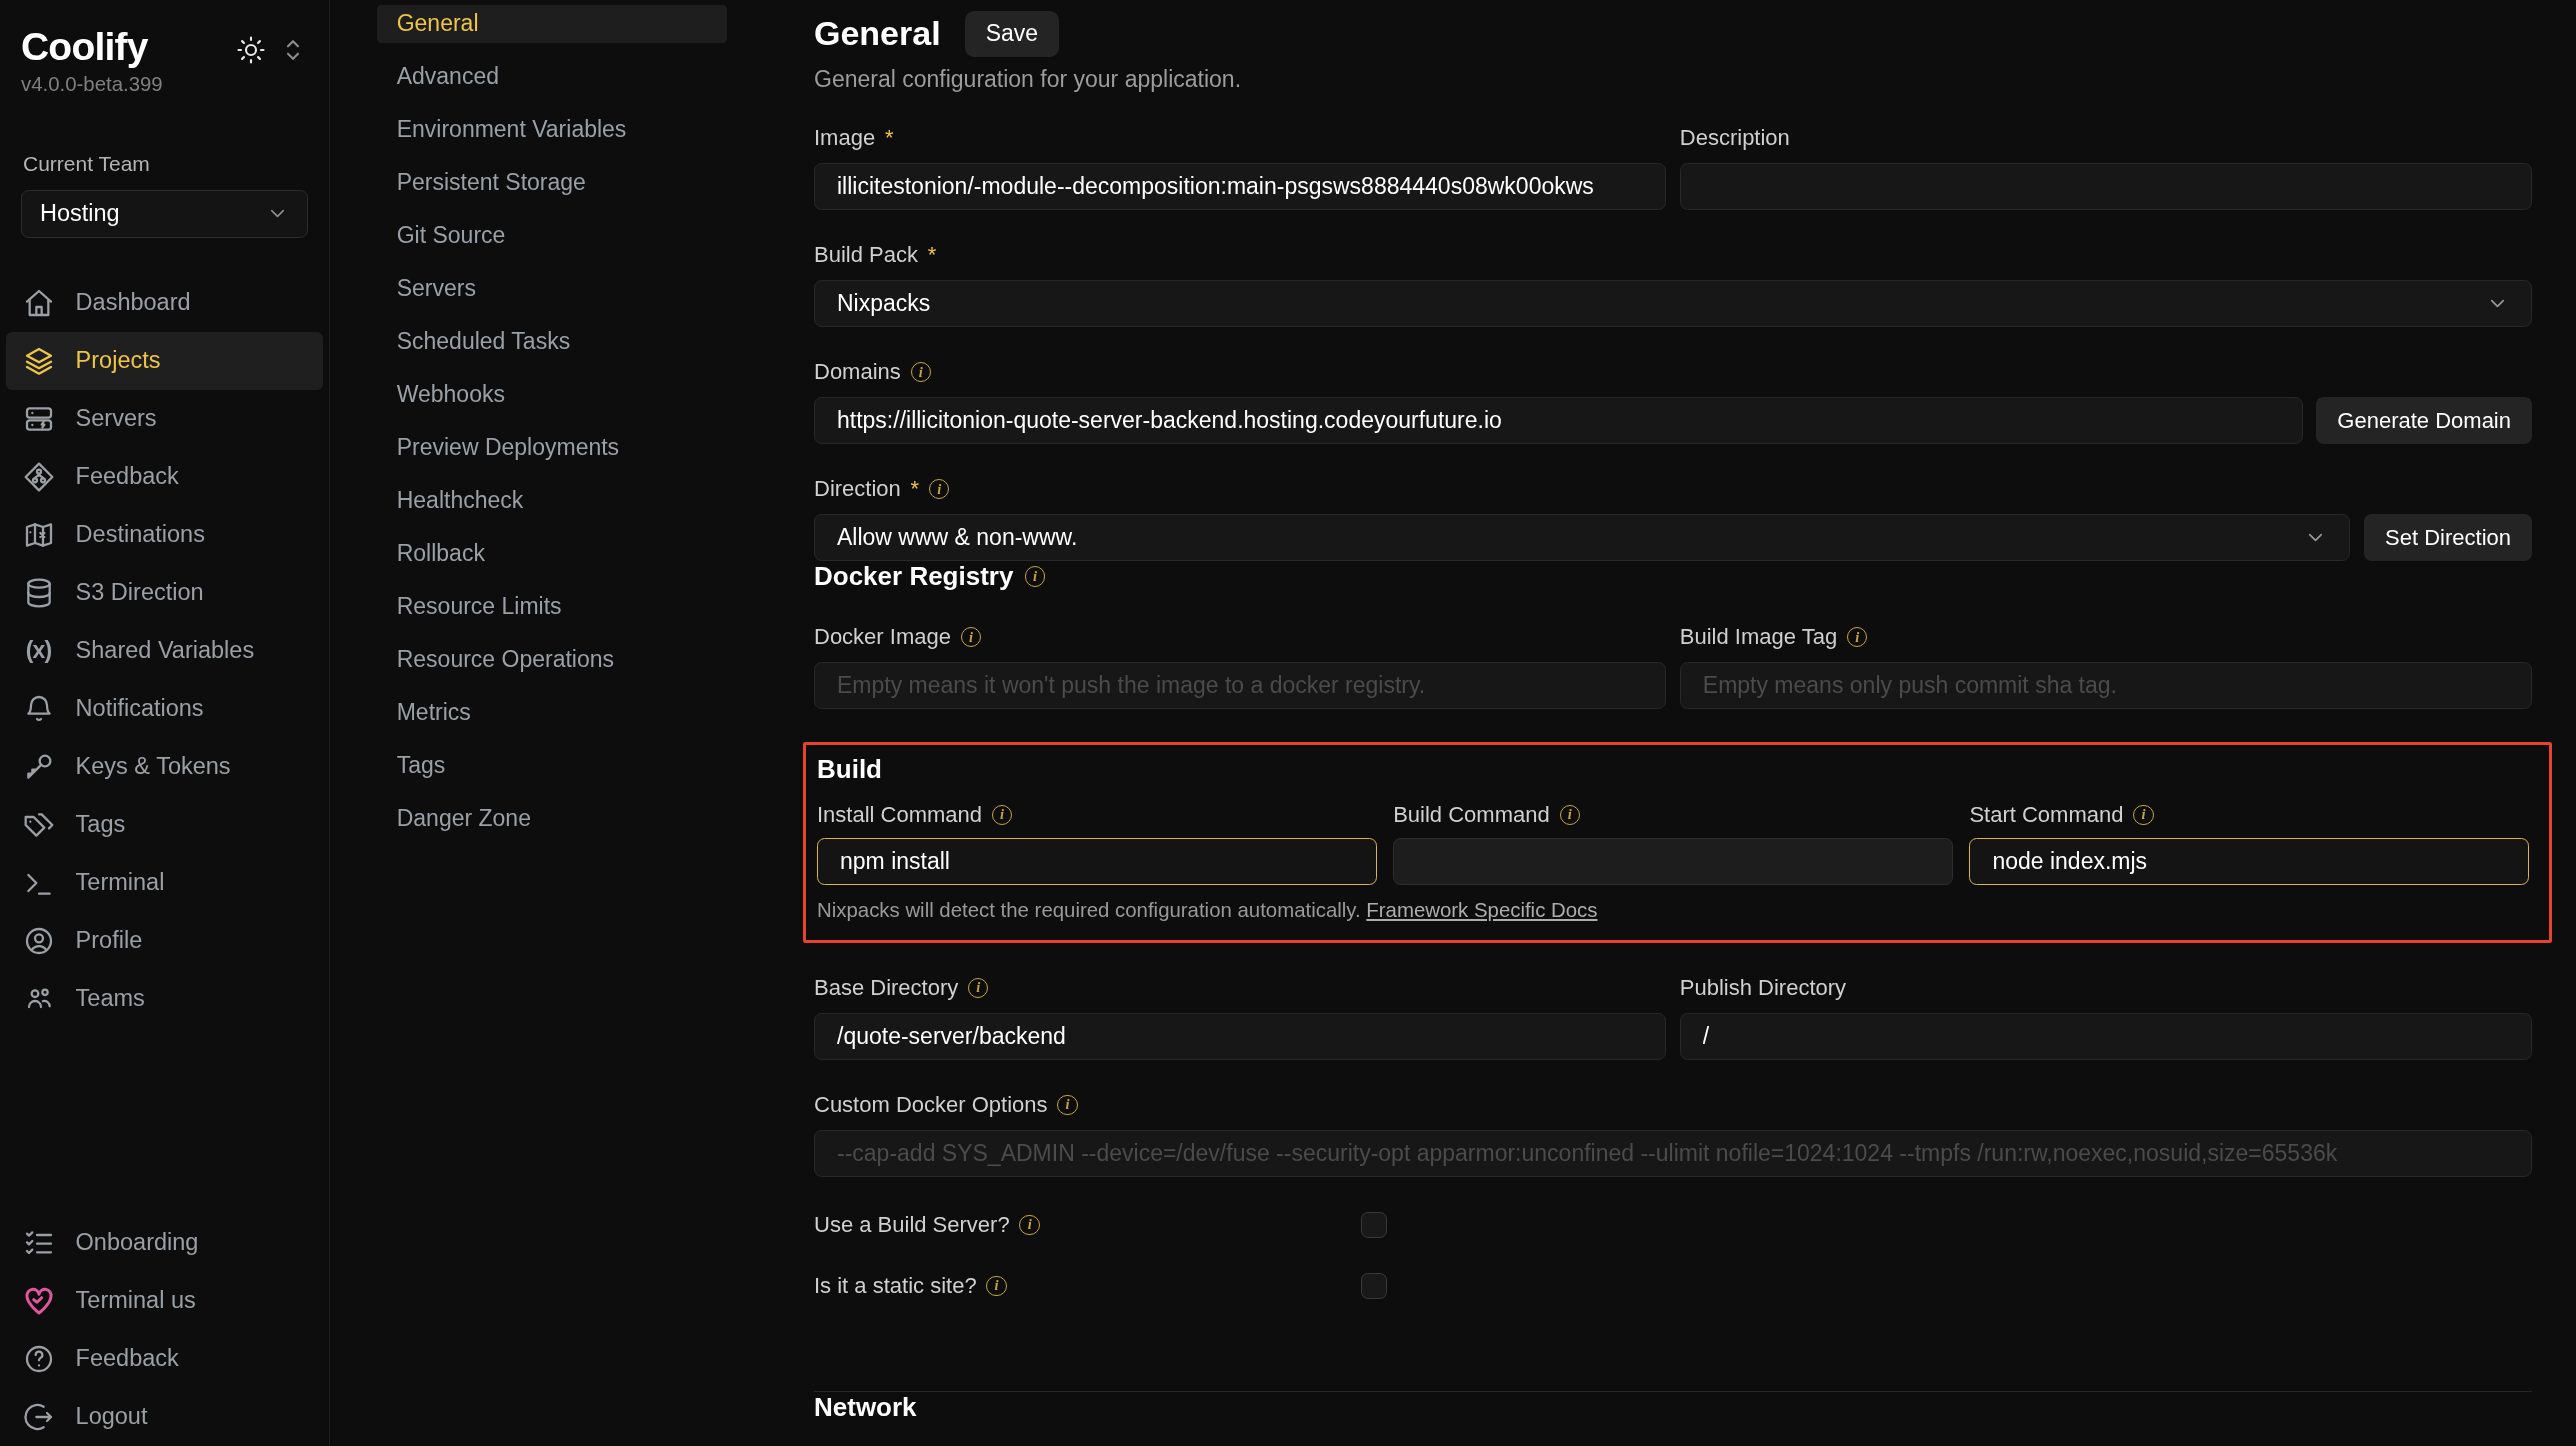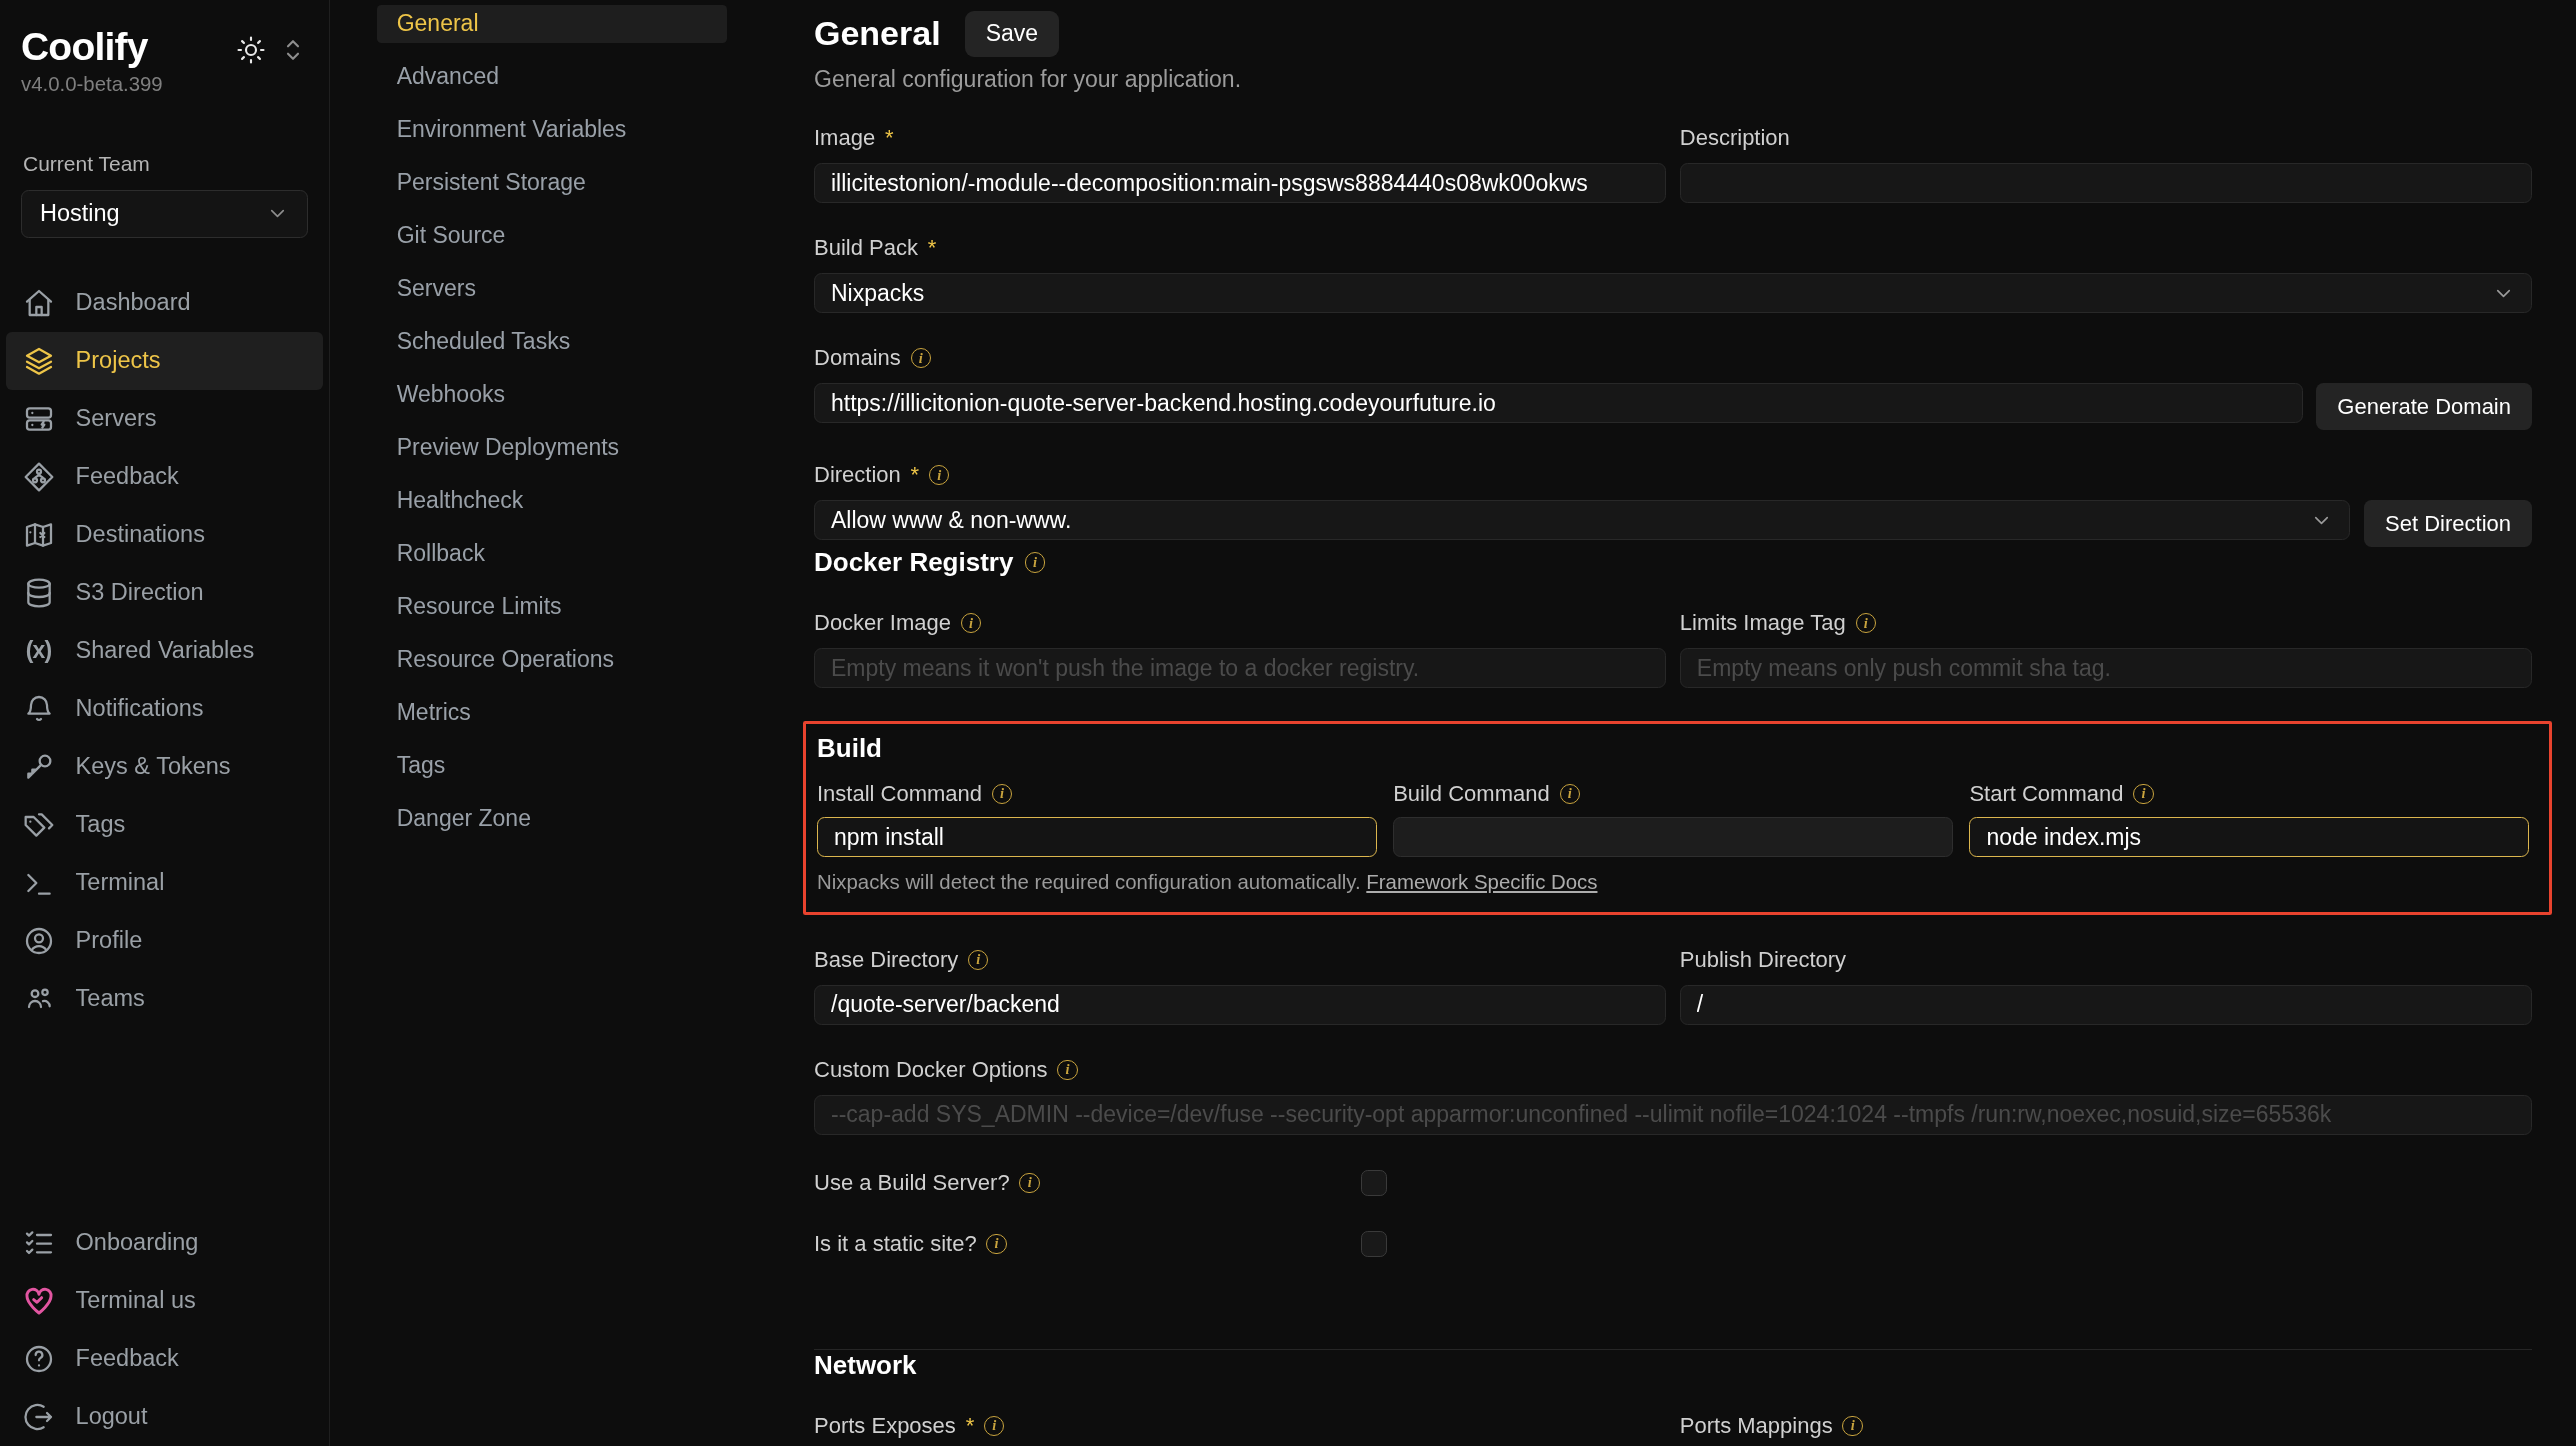--- a/index.html
+++ b/index.html
@@ -63,22 +63,22 @@
 
   .field-label { display:flex; align-items:center; gap:9.8px; font-size:22px; color:#d0d0d0; margin:32px 0 12px; }
   .req { color:#eec548; }
   .info {
     width:20.4px; height:20.4px; border:1.5px solid #c9a43e; border-radius:50%;
     color:#c9a43e; font-size:14.4px; font-weight:700; font-style:italic;
     font-family:"Liberation Serif", serif;
     display:inline-flex; align-items:center; justify-content:center; flex:0 0 20.4px; cursor:pointer;
   }
   .input {
-    width:100%; height:40px; background:#171717; border:1.1px solid #282828;
-    border-radius:7.6px; padding:0 16px; font-size:23px; color:#fff;
+    width:100%; height:47px; background:#171717; border:1.1px solid #282828;
+    border-radius:7.6px; padding:0 22px; font-size:23px; color:#fff;
     font-family:inherit; outline:none;
   }
   .input::placeholder { color:#4b4b4b; }
   .select { display:flex; align-items:center; justify-content:space-between; cursor:pointer; }
   .select svg { width:23px; height:23px; color:#9a9a9a; flex:0 0 23px; }
   .grid2 { display:grid; grid-template-columns:1fr 1fr; column-gap:13.6px; }
   .grid3 { display:grid; grid-template-columns:1fr 1fr 1fr; column-gap:16.6px; }
   .row-btn { display:flex; gap:13.6px; }
   .row-btn .input, .row-btn .select { flex:1 1 auto; }
   .row-btn .btn { border-radius:7.6px; height:47px; padding:0 21px; font-size:22px; }
@@ -364,21 +364,21 @@
   <div class="grid2">
     <div>
       <div class="field-label">
         <span>Docker Image</span>
         <span class="info">i</span>
       </div>
       <input class="input" placeholder="Empty means it won't push the image to a docker registry." style="">
     </div>
     <div>
       <div class="field-label">
-        <span>Limits Image Tag</span>
+        <span>Build Image Tag</span>
         <span class="info">i</span>
       </div>
       <input class="input" placeholder="Empty means only push commit sha tag." style="">
     </div>
   </div>
 
   
   <div class="annotation">
     <h2 class="section">Build</h2>
     <div class="grid3">

